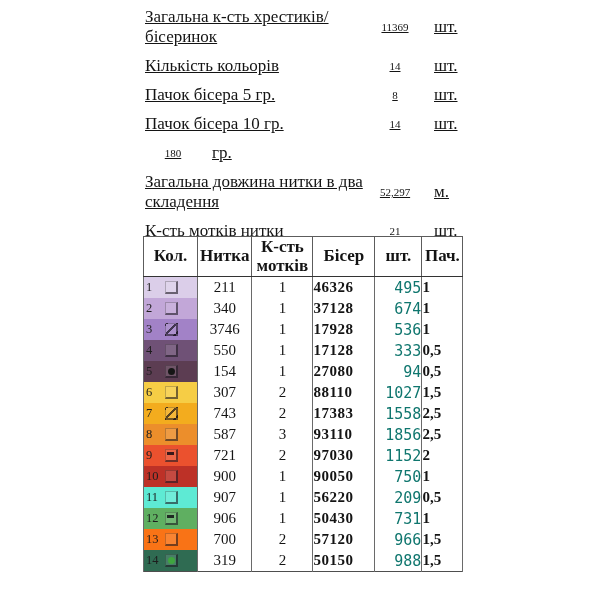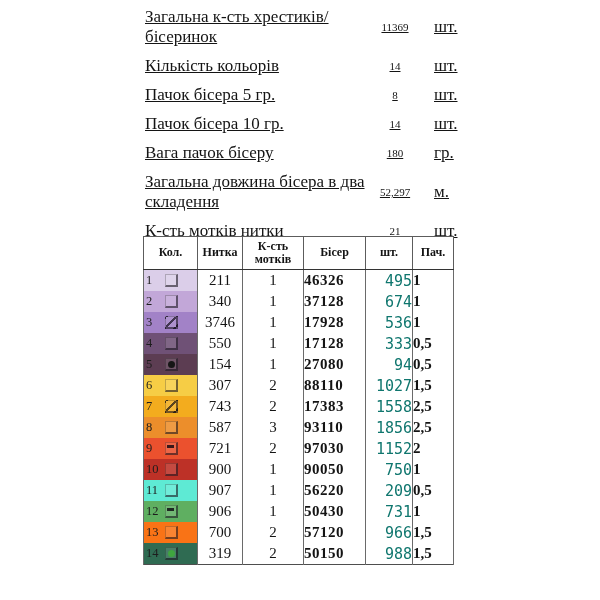--- a/index.html
+++ b/index.html
@@ -24,21 +24,21 @@
   .key-table col.c-color  { width:54px; }
   .key-table col.c-thread { width:45px; }
   .key-table col.c-skeins { width:61px; }
   .key-table col.c-bead   { width:62px; }
   .key-table col.c-qty    { width:47px; }
   .key-table col.c-packs  { width:41px; }
 
   .key-table th {
     border:1px solid #5c5c5c; border-bottom:1.5px solid #333;
     height:30px; padding:1px 2px; text-align:center; vertical-align:middle;
-    font-size:12px; font-weight:bold; line-height:1.1; background:#fff;
+    font-size:17px; font-weight:bold; line-height:1.1; background:#fff;
   }
   .key-table td {
     border-left:1px solid #6a6a6a; border-right:1px solid #6a6a6a;
     border-top:none; border-bottom:none;
     height:21px; padding:0; vertical-align:middle;
     font-size:15px; overflow:hidden; white-space:nowrap;
   }
   .col-thread, .col-skeins { text-align:center; }
   .col-bead {
     font-family:Liberation Serif, serif; font-weight:bold;
@@ -99,27 +99,26 @@
     <div class="summary-unit">шт.</div>
   </div>
 
   <div class="summary-row">
     <div class="summary-label">Пачок бісера 10 гр.</div>
     <div class="summary-value">14</div>
     <div class="summary-unit">шт.</div>
   </div>
 
   <div class="summary-row">
-    <div class="summary-label">Вага пачок бісеру</div>
     <div class="summary-value">180</div>
     <div class="summary-unit">гр.</div>
   </div>
 
   <div class="summary-row">
-    <div class="summary-label">Загальна довжина бісера в два складення</div>
+    <div class="summary-label">Загальна довжина нитки в два складення</div>
     <div class="summary-value">52,297</div>
     <div class="summary-unit">м.</div>
   </div>
 
   <div class="summary-row">
     <div class="summary-label">К-сть мотків нитки</div>
     <div class="summary-value">21</div>
     <div class="summary-unit">шт.</div>
   </div>
 </div>

